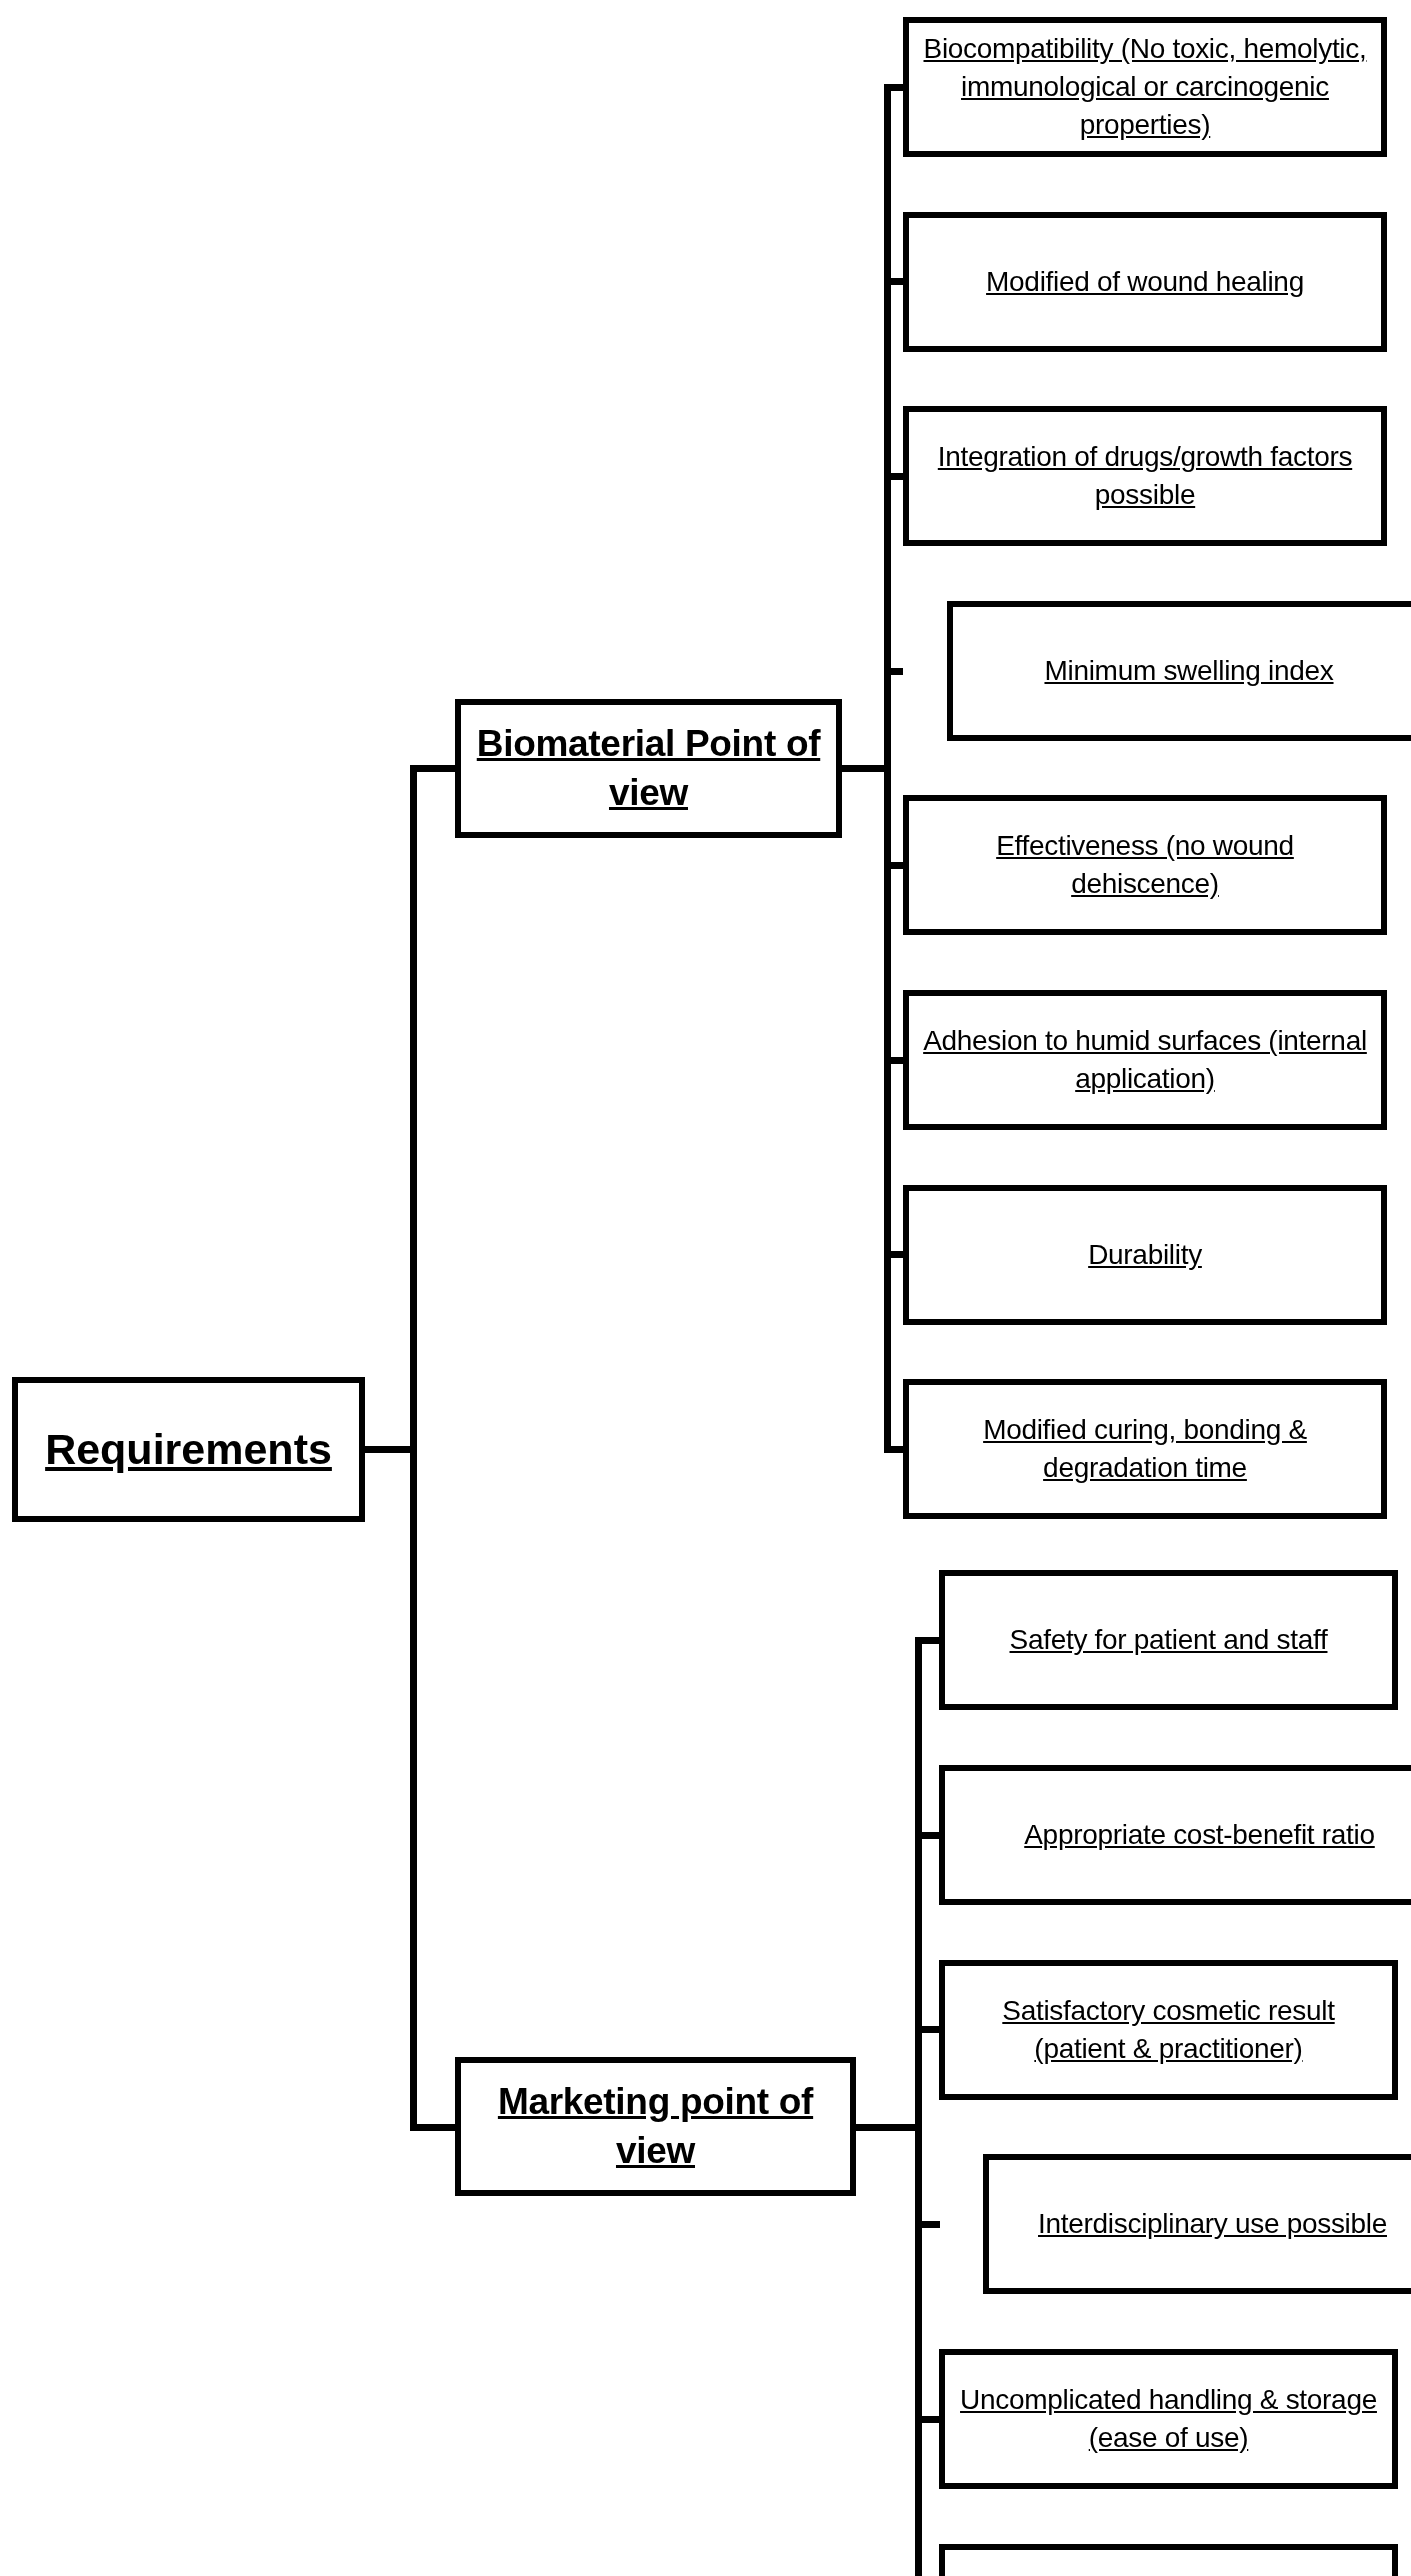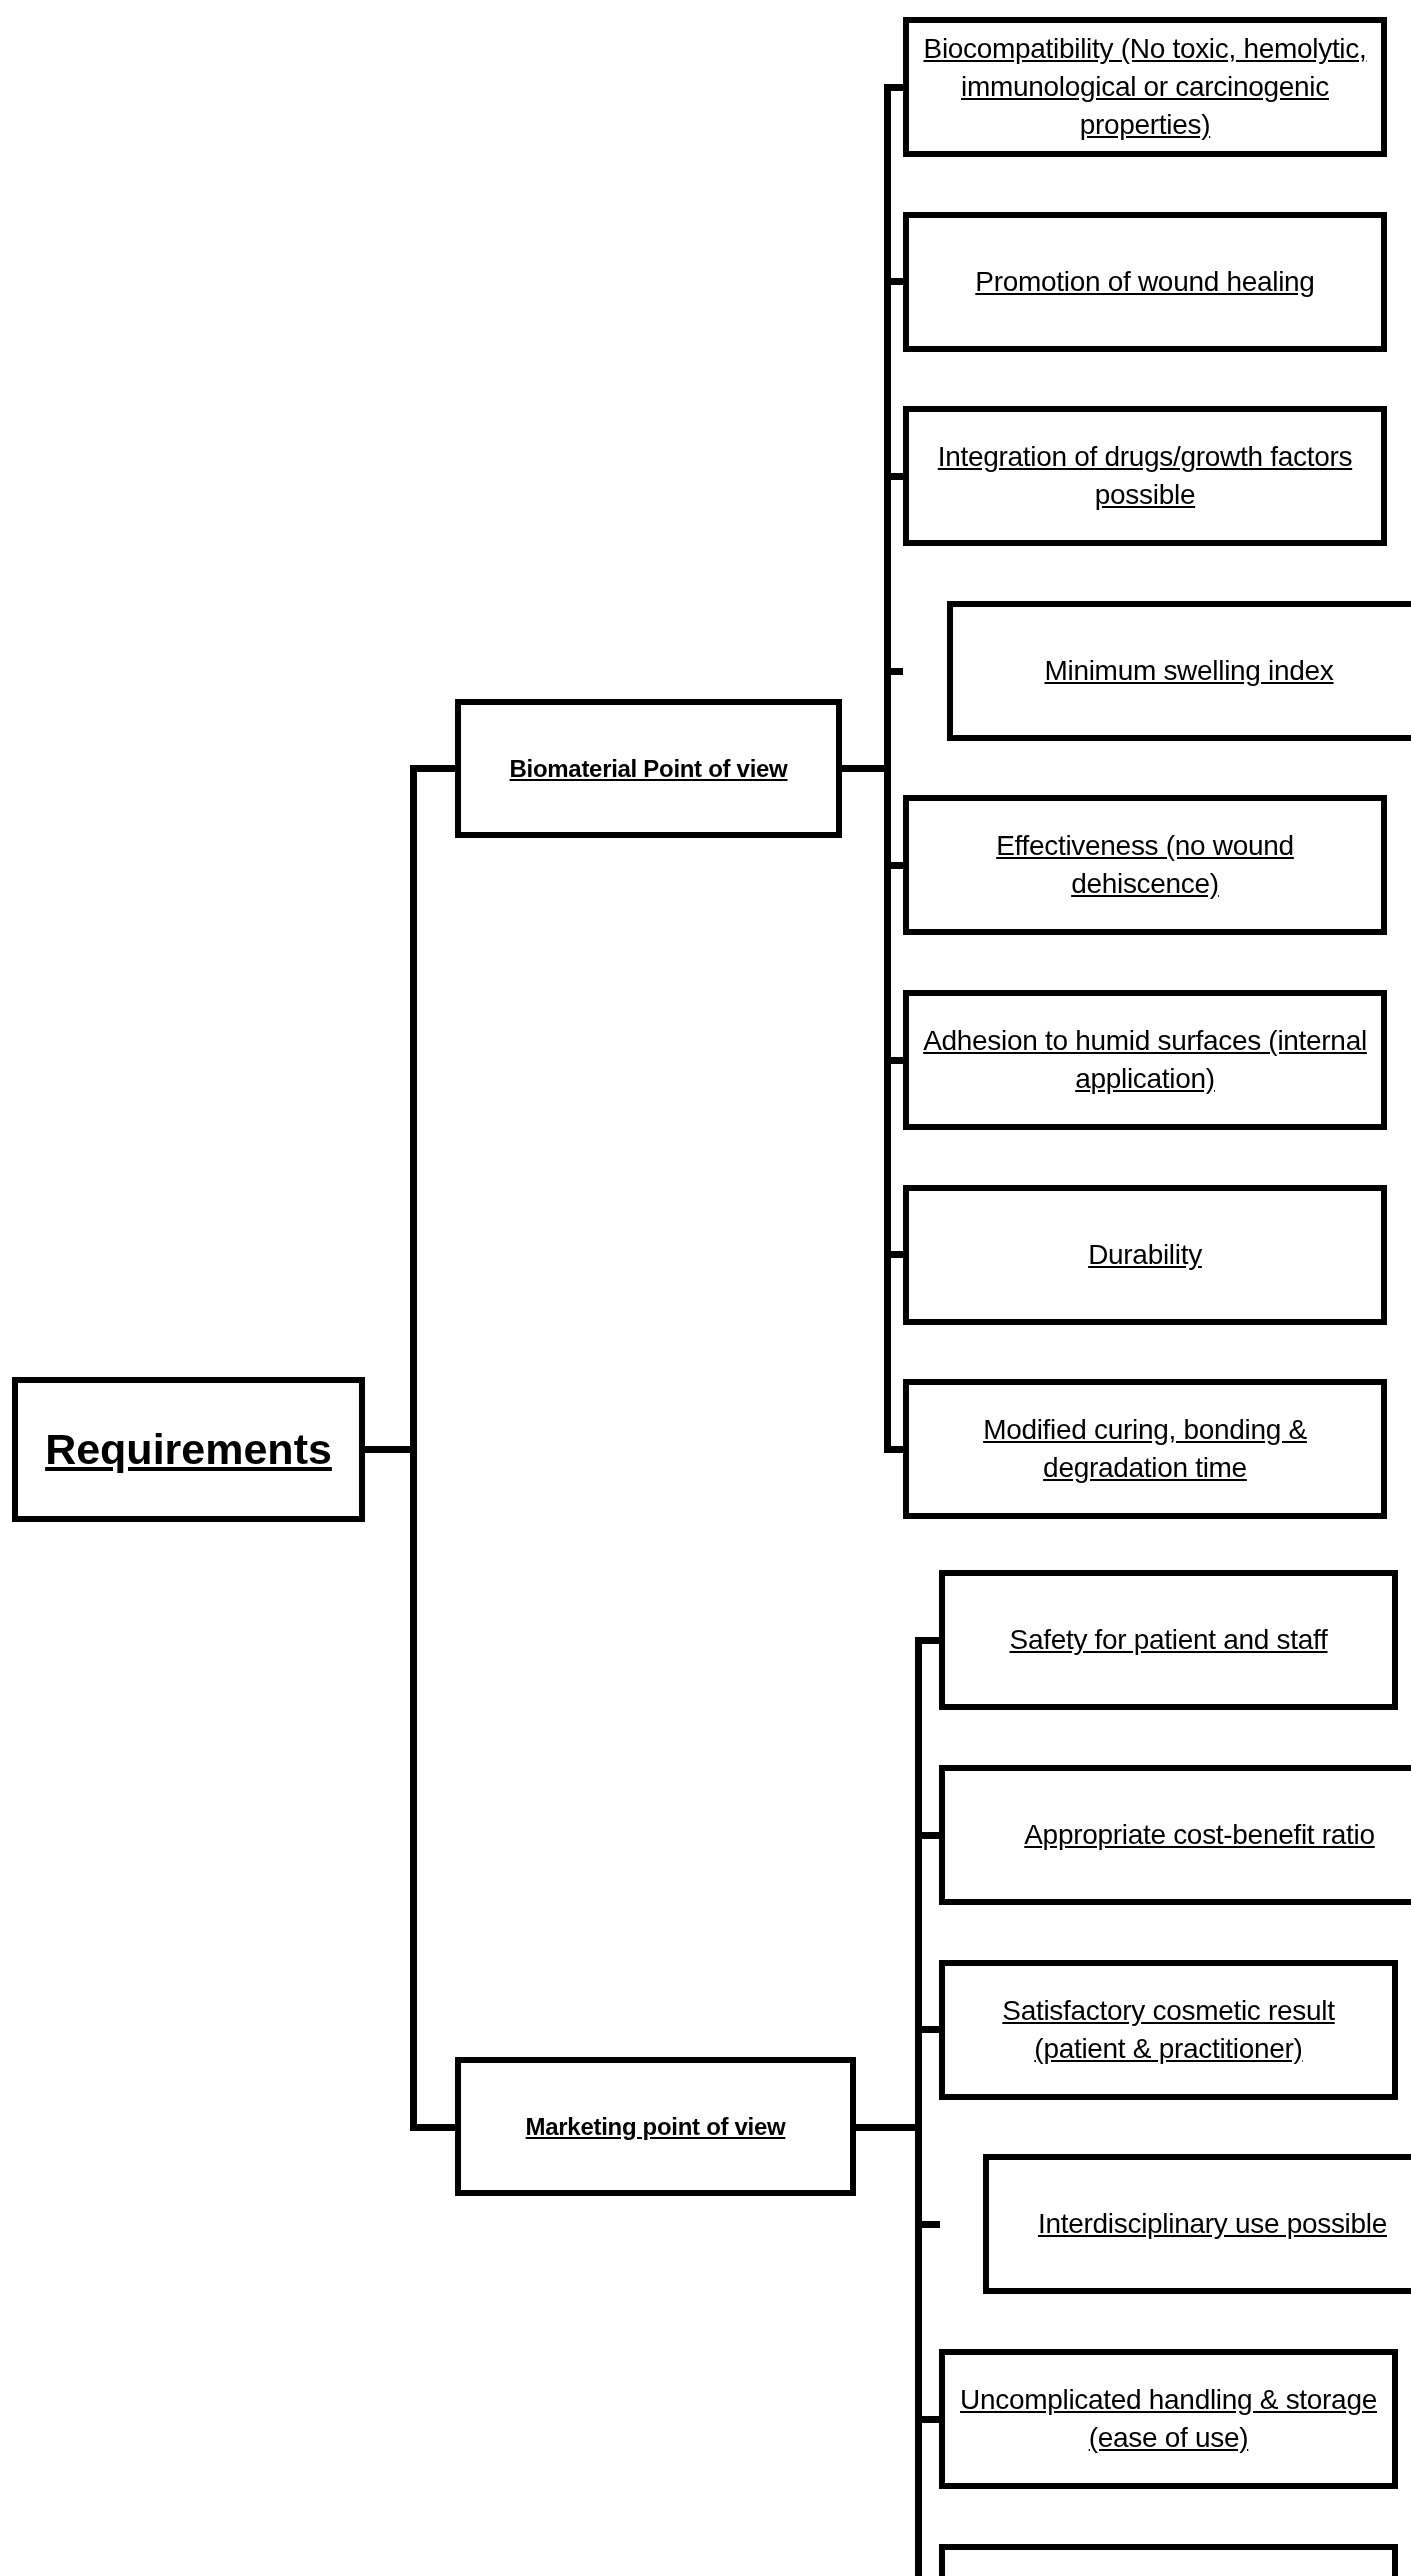--- a/index.html
+++ b/index.html
@@ -17,21 +17,21 @@
     background: #ffffff;
     border: 6.7px solid #000000;
     display: flex;
     align-items: center;
     justify-content: center;
     text-align: center;
     z-index: 2;
   }
   .node .lbl { display: block; padding: 0 12.4px; text-decoration: underline; }
   .leaf  { font-size: 28px; line-height: 1.35; font-weight: 400; letter-spacing: -0.3px; }
-  .branch{ font-size: 24px; line-height: 1.3;  font-weight: 700; letter-spacing: -0.3px; }
+  .branch{ font-size: 37px; line-height: 1.3;  font-weight: 700; letter-spacing: -0.3px; }
   .root  { font-size: 43px; line-height: 1.2;  font-weight: 700; }
   .line  { position: absolute; background: #000000; z-index: 1; }
 </style>
 </head>
 <body>
 
 <div class="canvas">
   <div class="node root" id="root-node" style="left: 12px; top: 1377px; width: 353px; height: 145px;">
     <span class="lbl">Requirements</span>
   </div>
@@ -47,21 +47,21 @@
   <div id="dynamic-layer">
       <div class="line" style="left: 410px; top: 765px; width: 46px; height: 6.7px; background: rgb(0, 0, 0);"></div>
       <div class="line" style="left: 841px; top: 765px; width: 50px; height: 6.7px; background: rgb(0, 0, 0);"></div>
       <div class="line" style="left: 884px; top: 84px; width: 6.7px; height: 1369px; background: rgb(0, 0, 0);"></div>
       <div class="line" style="left: 884px; top: 84px; width: 19.3px; height: 6.7px; background: rgb(0, 0, 0);"></div>
       <div class="node leaf" style="left: 903px; top: 17px; width: 484px; height: 140px;">
         <span class="lbl">Biocompatibility (No toxic, hemolytic, immunological or carcinogenic properties)</span>
       </div>
       <div class="line" style="left: 884px; top: 278px; width: 19.3px; height: 6.7px; background: rgb(0, 0, 0);"></div>
       <div class="node leaf" style="left: 903px; top: 212px; width: 484px; height: 140px;">
-        <span class="lbl">Promotion of wound healing</span>
+        <span class="lbl">Modified of wound healing</span>
       </div>
       <div class="line" style="left: 884px; top: 473px; width: 19.3px; height: 6.7px; background: rgb(0, 0, 0);"></div>
       <div class="node leaf" style="left: 903px; top: 406px; width: 484px; height: 140px;">
         <span class="lbl">Integration of drugs/growth factors possible</span>
       </div>
       <div class="line" style="left: 884px; top: 668px; width: 19.3px; height: 6.7px; background: rgb(0, 0, 0);"></div>
       <div class="node leaf" style="left: 903px; top: 601px; width: 484px; height: 140px; margin-left: 44px;">
         <span class="lbl">Minimum swelling index</span>
       </div>
       <div class="line" style="left: 884px; top: 862px; width: 19.3px; height: 6.7px; background: rgb(0, 0, 0);"></div>

